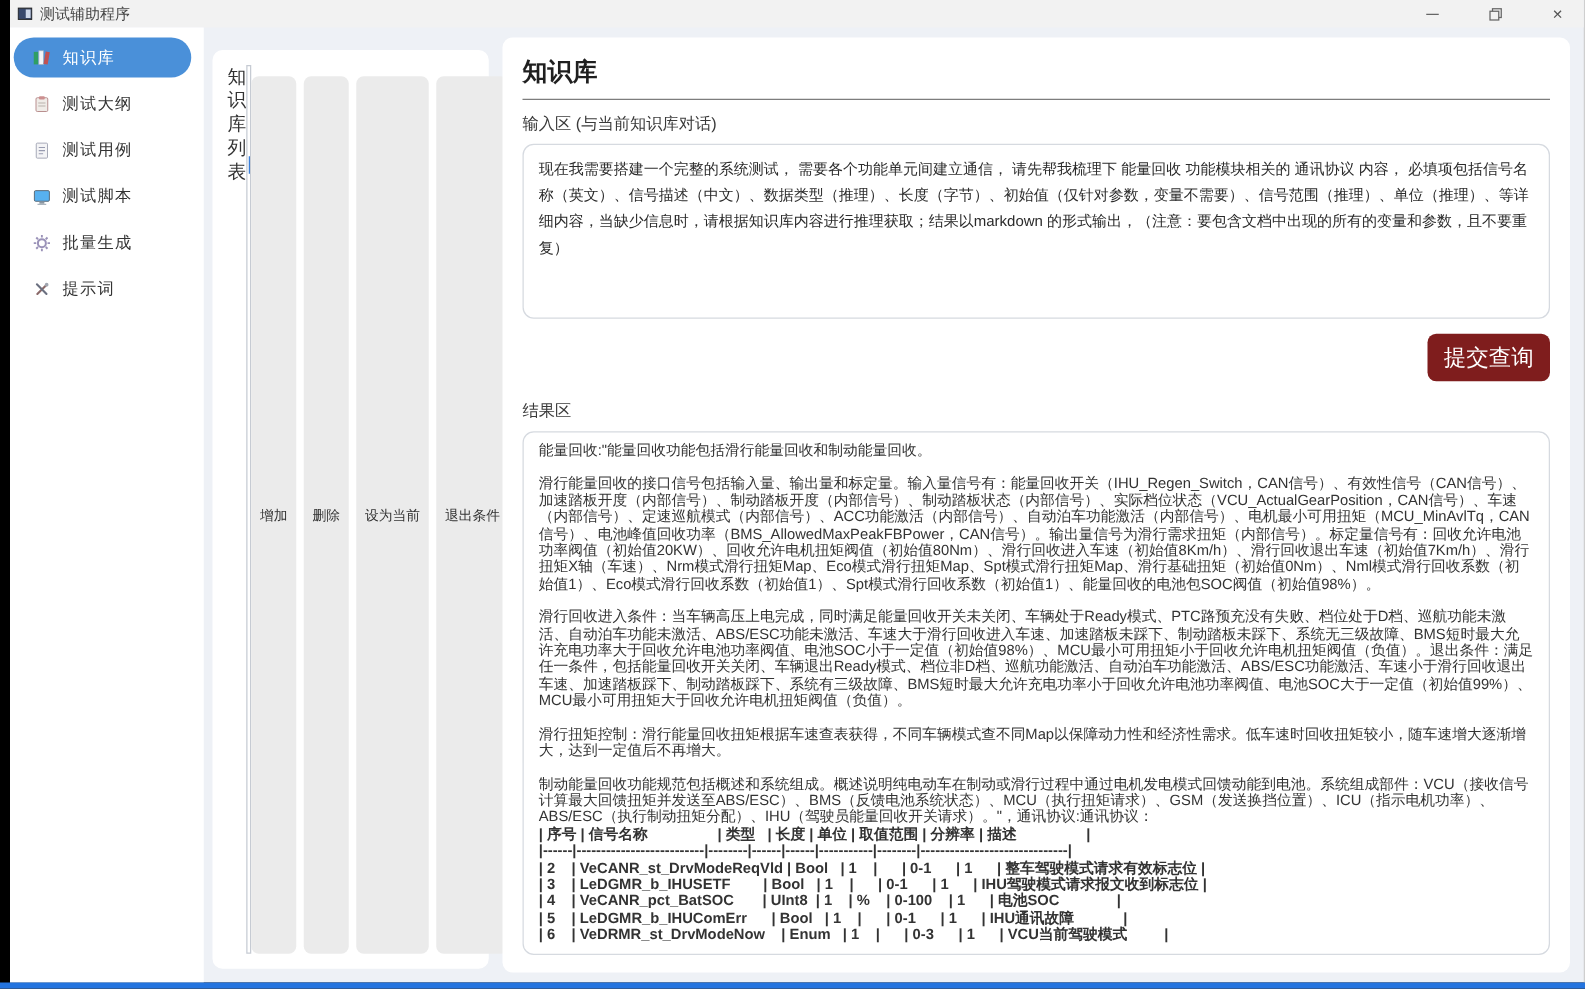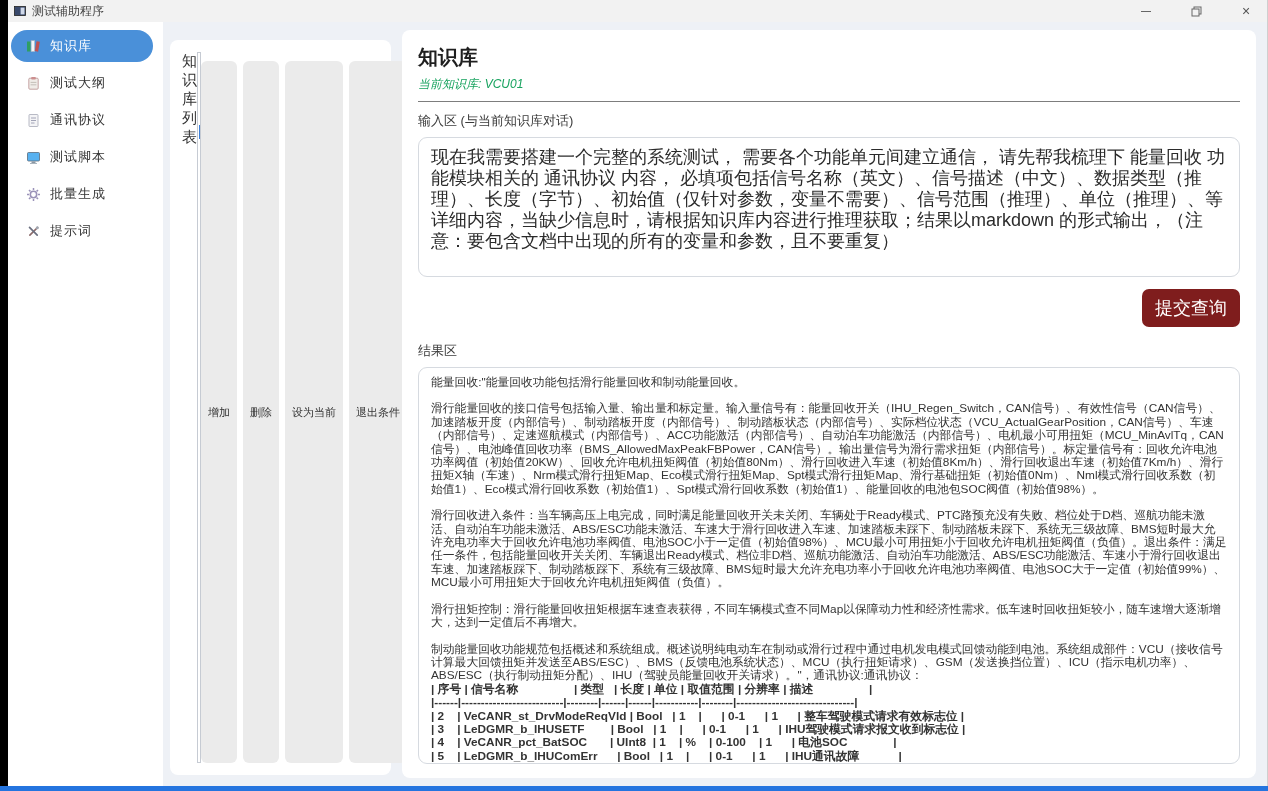--- a/index.html
+++ b/index.html
@@ -41,21 +41,21 @@
             padding:6px 7px; white-space:nowrap; cursor:pointer; font-family:inherit; }
 
   
   .main-card { position:absolute; left:394px; top:30px; width:854px; bottom:8px; background:#fff;
                border-radius:8px; padding:14px 16px; display:flex; flex-direction:column; }
   .main-title { font-size:20px; font-weight:bold; color:#1f1f1f; }
   .current-kb { font-size:12px; font-style:italic; color:#18a35f; margin-top:5px; }
   .divider { border:none; border-top:1px solid #7d7d7d; margin:8px 0 10px 0; }
   .section-label { font-size:13px; color:#3a3a3a; margin-bottom:7px; }
   .input-box { border:1px solid #d6dae0; border-radius:9px; background:#fff; height:140px;
-               padding:9px 12px; font-size:18px; line-height:21px; color:#2b2b2b; overflow:hidden; }
+               padding:9px 12px; font-size:12px; line-height:21px; color:#2b2b2b; overflow:hidden; }
   .submit-row { text-align:right; margin-top:12px; }
   .submit-btn { background:#7f1d1d; color:#fff; border:none; border-radius:7px; font-size:18px;
                 padding:7px 13px; cursor:pointer; font-family:inherit; }
   .result-label { margin-top:15px; }
   .result-box { flex:1; border:1px solid #d6dae0; border-radius:9px; background:#fff;
                 padding:8px 12px; font-size:11.8px; line-height:13.4px; color:#333; overflow:hidden; }
   .result-box p { margin:0 0 13px 0; }
   .tline { white-space:pre-wrap;font-weight:bold; }
 </style>
 </head>
@@ -111,21 +111,21 @@
     </div>
     <div class="nav-item">
       <span class="nav-icon">
         <svg width="15" height="15" viewBox="0 0 15 15">
             <rect x="3" y="1.5" width="9" height="12" rx="0.8" fill="#f4f4f6" stroke="#a7aab8" stroke-width="0.8"></rect>
             <line x1="5" y1="5" x2="10" y2="5" stroke="#989bb0" stroke-width="0.9"></line>
             <line x1="5" y1="7.5" x2="10" y2="7.5" stroke="#989bb0" stroke-width="0.9"></line>
             <line x1="5" y1="10" x2="8.5" y2="10" stroke="#989bb0" stroke-width="0.9"></line>
           </svg>
       </span>
-      <span class="nav-label">通讯协议</span>
+      <span class="nav-label">测试用例</span>
     </div>
     <div class="nav-item">
       <span class="nav-icon">
         <svg width="15" height="15" viewBox="0 0 15 15">
             <rect x="1.5" y="2.5" width="12" height="8.5" rx="1" fill="#57b1f0" stroke="#5a6b7a" stroke-width="0.8"></rect>
             <rect x="5.5" y="11.4" width="4" height="1.6" fill="#8a97a3"></rect>
             <rect x="4" y="13" width="7" height="1" fill="#aab4bd"></rect>
           </svg>
       </span>
       <span class="nav-label">测试脚本</span>
@@ -239,21 +239,20 @@
     <div class="kb-buttons">
       <button class="kb-btn">增加</button>
       <button class="kb-btn">删除</button>
       <button class="kb-btn">设为当前</button>
       <button class="kb-btn">退出条件</button>
     </div>
   </div>
 
   <div class="main-card">
     <div class="main-title">知识库</div>
-    <div class="current-kb">当前知识库: VCU01</div>
     <hr class="divider">
     <div class="section-label">输入区 (与当前知识库对话)</div>
     <div class="input-box">现在我需要搭建一个完整的系统测试， 需要各个功能单元间建立通信， 请先帮我梳理下 能量回收 功能模块相关的 通讯协议 内容， 必填项包括信号名称（英文）、信号描述（中文）、数据类型（推理）、长度（字节）、初始值（仅针对参数，变量不需要）、信号范围（推理）、单位（推理）、等详细内容，当缺少信息时，请根据知识库内容进行推理获取；结果以markdown 的形式输出，（注意：要包含文档中出现的所有的变量和参数，且不要重复）</div>
     <div class="submit-row">
       <button class="submit-btn">提交查询</button>
     </div>
     <div class="section-label result-label">结果区</div>
     <div class="result-box">
       <p>能量回收:"能量回收功能包括滑行能量回收和制动能量回收。</p>
       <p>滑行能量回收的接口信号包括输入量、输出量和标定量。输入量信号有：能量回收开关（IHU_Regen_Switch，CAN信号）、有效性信号（CAN信号）、加速踏板开度（内部信号）、制动踏板开度（内部信号）、制动踏板状态（内部信号）、实际档位状态（VCU_ActualGearPosition，CAN信号）、车速（内部信号）、定速巡航模式（内部信号）、ACC功能激活（内部信号）、自动泊车功能激活（内部信号）、电机最小可用扭矩（MCU_MinAvlTq，CAN信号）、电池峰值回收功率（BMS_AllowedMaxPeakFBPower，CAN信号）。输出量信号为滑行需求扭矩（内部信号）。标定量信号有：回收允许电池功率阀值（初始值20KW）、回收允许电机扭矩阀值（初始值80Nm）、滑行回收进入车速（初始值8Km/h）、滑行回收退出车速（初始值7Km/h）、滑行扭矩X轴（车速）、Nrm模式滑行扭矩Map、Eco模式滑行扭矩Map、Spt模式滑行扭矩Map、滑行基础扭矩（初始值0Nm）、Nml模式滑行回收系数（初始值1）、Eco模式滑行回收系数（初始值1）、Spt模式滑行回收系数（初始值1）、能量回收的电池包SOC阀值（初始值98%）。</p>

